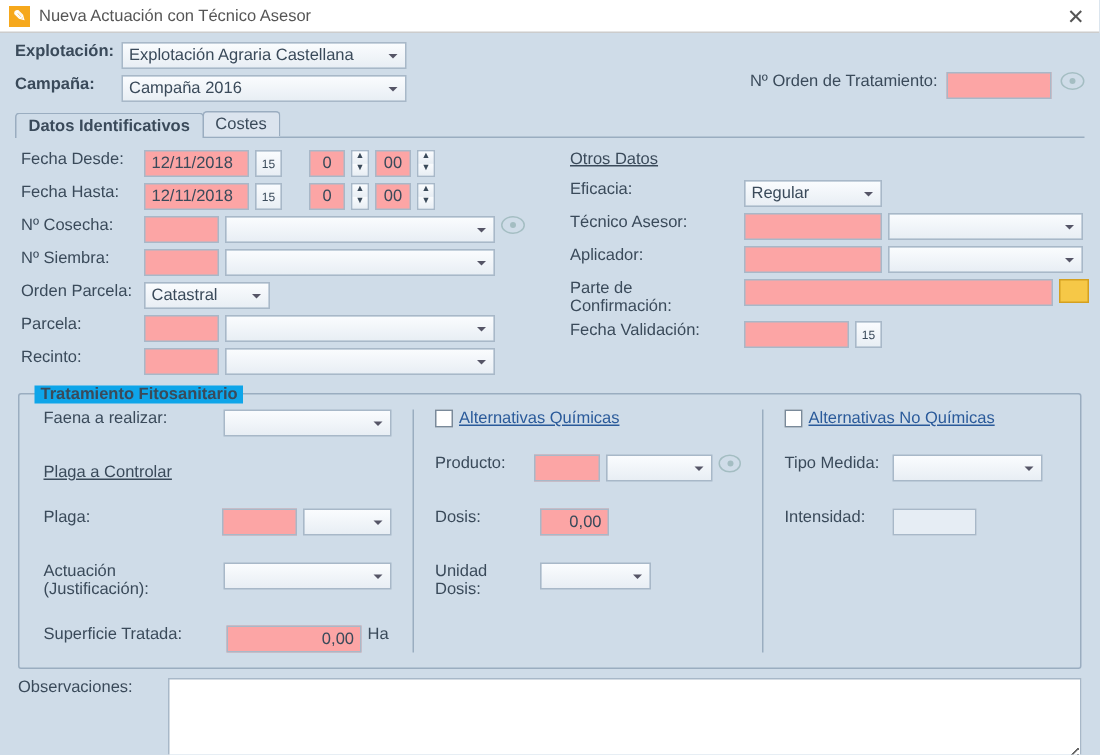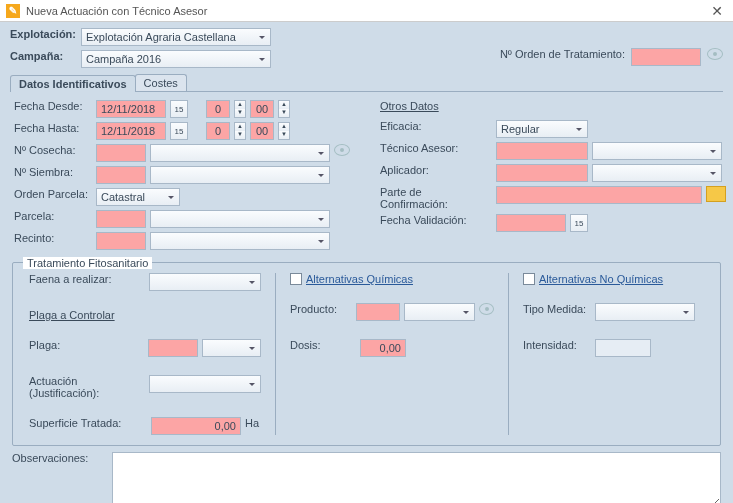--- a/index.html
+++ b/index.html
@@ -27,21 +27,21 @@
 .dt{width:70px}
 .calico{width:18px;height:18px;border:1px solid #a8b8c8;background:linear-gradient(#fafcfe,#e8eef4);display:flex;align-items:center;justify-content:center;font-size:8px}
 .spn{width:24px;text-align:center}
 .spnbtn{display:flex;flex-direction:column;border:1px solid #a8b8c8}
 .spnbtn div{width:10px;height:8px;background:linear-gradient(#fafcfe,#e8eef4);font-size:6px;text-align:center;line-height:7px}
 .nrw{width:50px}
 .wide{width:180px}
 .sechdr{font-weight:normal;text-decoration:underline;margin-bottom:4px}
 .rcol .flbl{width:112px}
 .fs{border:1px solid #9aadc0;margin:4px 12px;padding:6px 10px 10px;border-radius:2px}
-.fs>.lg{font-weight:normal;background:#ffffff;position:relative;top:-12px;padding:0 4px;display:inline-block}
+.fs>.lg{font-weight:bold;background:#0ea5e9;position:relative;top:-12px;padding:0 4px;display:inline-block}
 .fsbody{display:flex;gap:8px;margin-top:-8px}
 .fscol{display:flex;flex-direction:column;gap:18px;padding:0 6px}
 .vbar{width:1px;background:#9aadc0}
 .chk{width:12px;height:12px;border:1px solid #7a8a9a;background:#fff}
 .lnk{color:#2a5a9a;text-decoration:underline}
 .pcl{text-decoration:underline}
 .num{text-align:right;width:46px}
 .obs{display:flex;margin:6px 12px;gap:24px}
 .ta{flex:1;height:56px;border:1px solid #a8b8c8;background:#fff}
 .yel{width:20px;height:16px;background:#f6c847;border:1px solid #d4a020}
@@ -230,20 +230,26 @@
     <input class="inp" style="width: 44px;" value="">
     <div class="sel" style="width:74px">
             <span></span>
           </div>
     <div class="eye"></div>
    </div>
    <div class="frow">
     <div style="width:66px">Dosis:</div>
     <input class="inp num" value="0,00" style="">
    </div>
+   <div class="frow">
+    <div style="width:66px">Unidad Dosis:</div>
+    <div class="sel" style="width:74px">
+            <span></span>
+          </div>
+   </div>
   </div>
   <div class="vbar"></div>
   <div class="fscol" style="flex:1">
    <div class="frow">
     <div class="chk"></div>
     <span class="lnk">Alternativas No Químicas</span>
    </div>
    <div class="frow">
     <div style="width:68px">Tipo Medida:</div>
     <div class="sel" style="width:100px">

